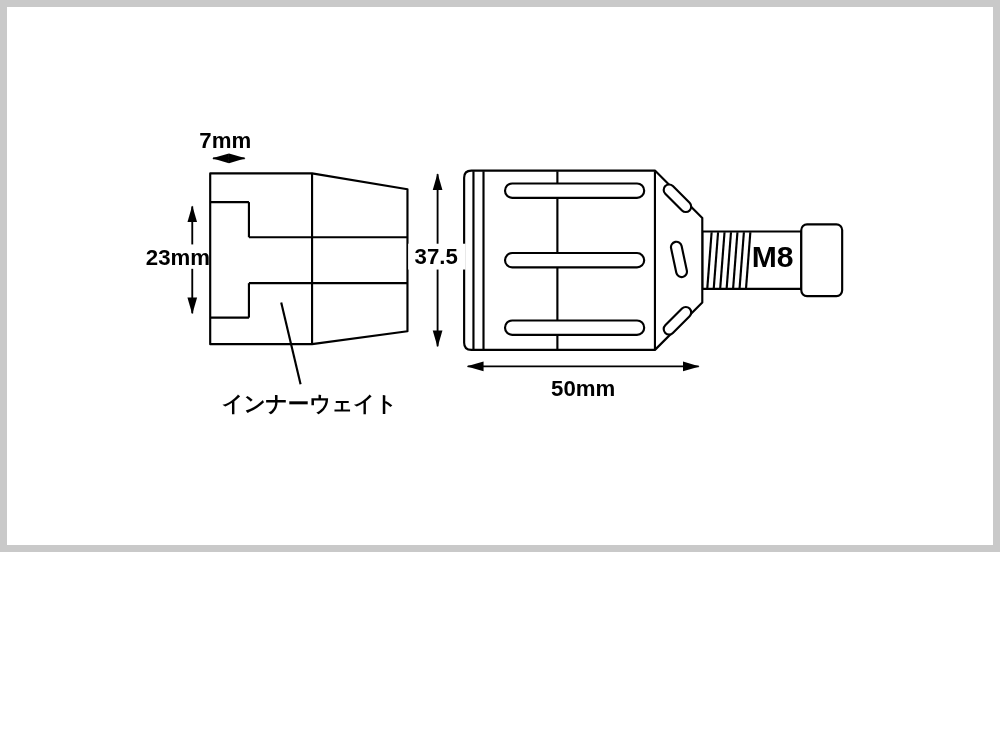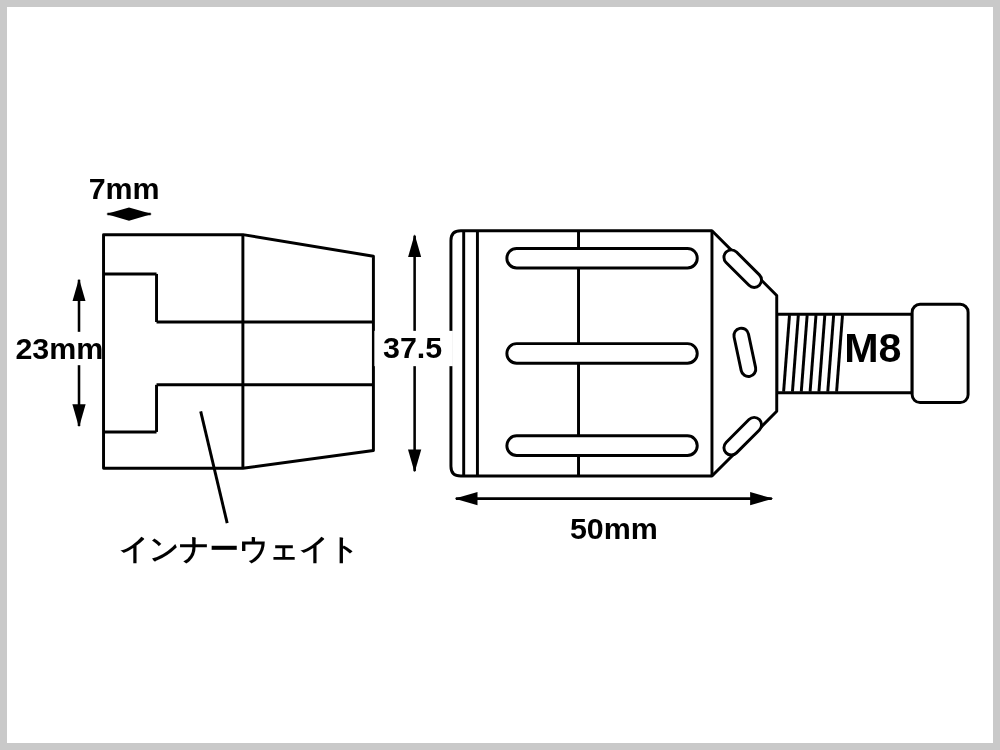--- a/index.html
+++ b/index.html
@@ -3,21 +3,21 @@
 <meta charset="utf-8">
 <style>
   html, body {
     margin: 0;
     padding: 0;
     background: #ffffff;
     font-family: "Liberation Sans", "DejaVu Sans", sans-serif;
   }
   .frame {
     width: 1000px;
-    height: 750px;
+    height: 552px;
     box-sizing: border-box;
     border: 7px solid #c9c9c9;
     background: #ffffff;
     position: relative;
     overflow: hidden;
   }
   svg { display: block; width: 100%; height: 100%; }
 
   .outline {
     fill: #ffffff;

